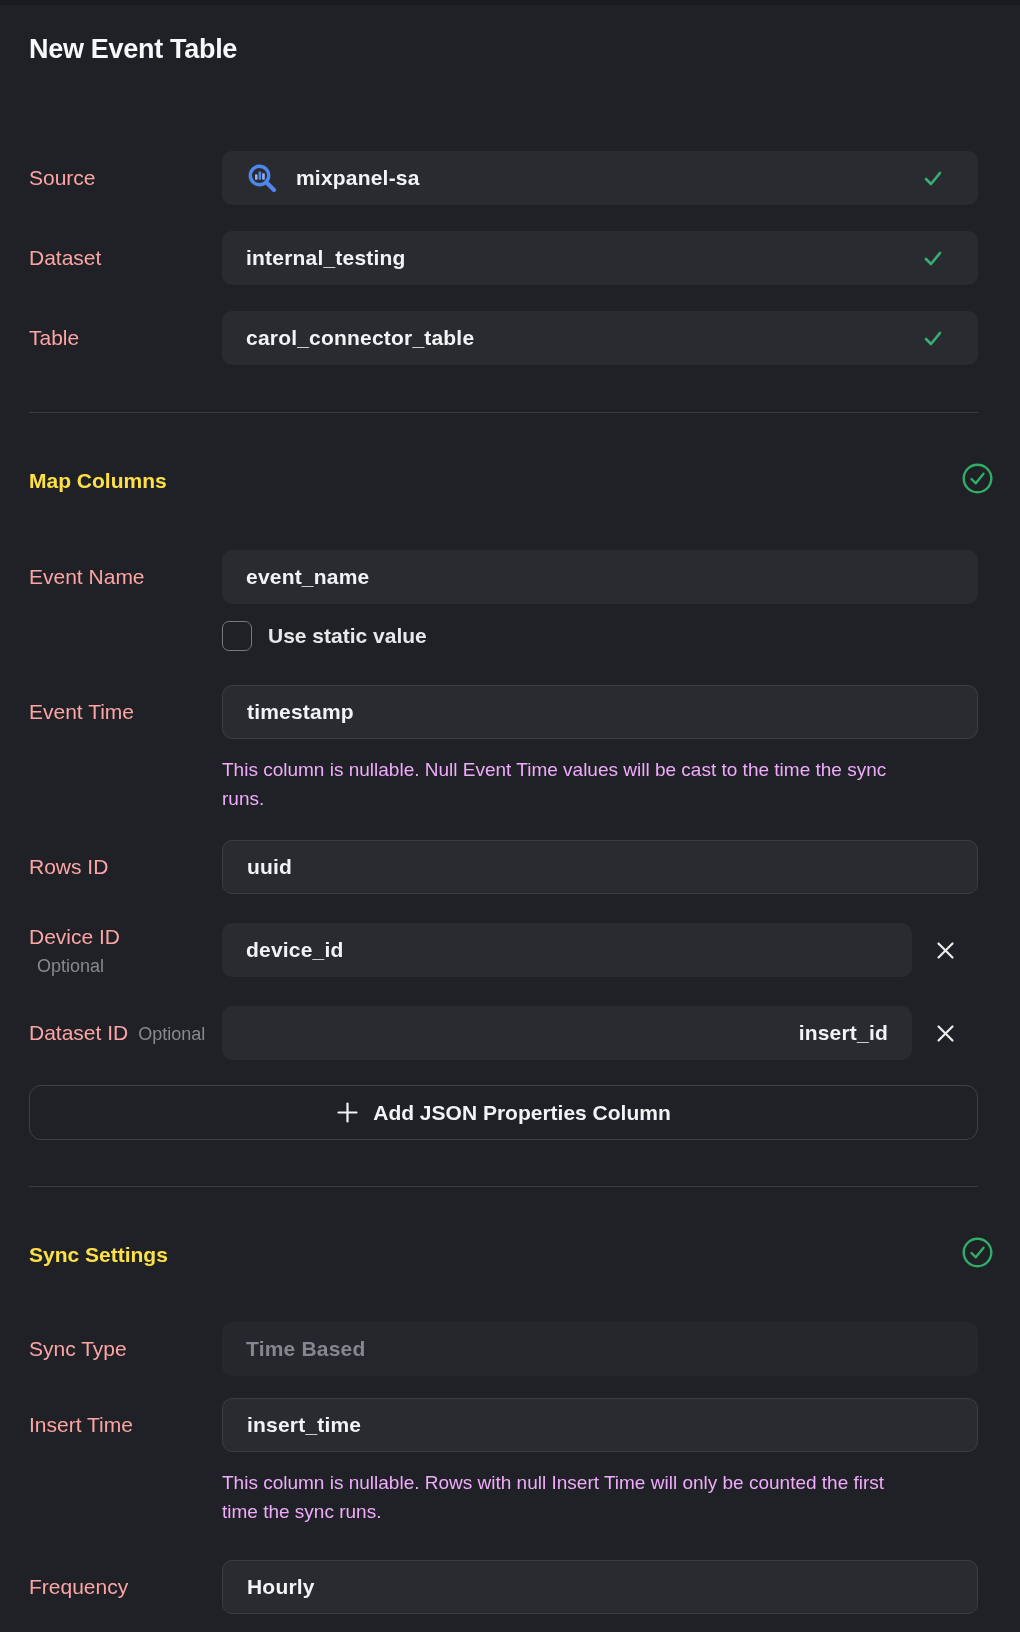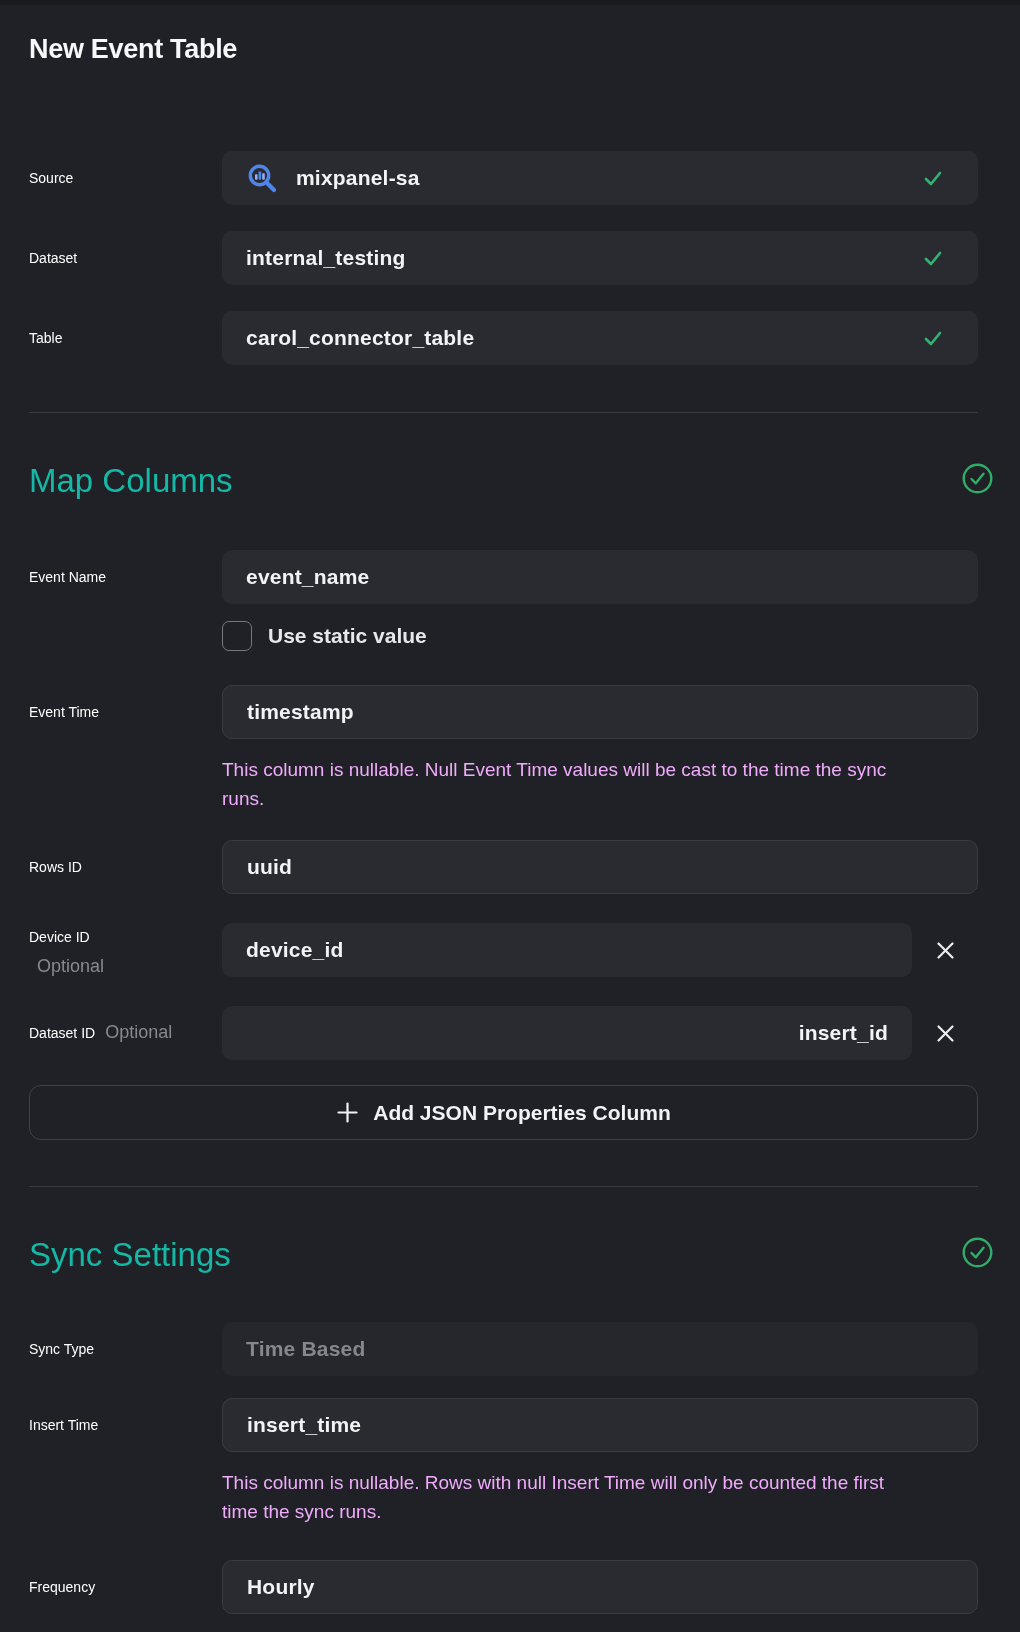--- a/index.html
+++ b/index.html
@@ -31,22 +31,22 @@
   }
   .row .label-cell {
     width: 193px;
     flex: 0 0 193px;
     min-height: 54px;
     display: flex;
     flex-direction: column;
     justify-content: center;
   }
   .label {
-    font-size: 14px;
-    color: #ffffff;
+    font-size: 21px;
+    color: #fca5a5;
     line-height: 26px;
   }
   .optional-note {
     font-size: 18px;
     color: #86898e;
     line-height: 22px;
   }
   .optional-under { margin-top: 5px; padding-left: 8px; }
   .label-inline { display: flex; align-items: baseline; }
   .label-inline .optional-note { margin-left: 10px; }
@@ -90,23 +90,23 @@
     background: #393b3f;
     margin-left: 0;
   }
   .section-head {
     display: flex;
     align-items: center;
     justify-content: space-between;
     margin-right: -15px; 
   }
   .section-title {
-    font-size: 33px;
-    font-weight: normal;
-    color: #14b8a6;
+    font-size: 21px;
+    font-weight: bold;
+    color: #fde047;
     line-height: 28px;
   }
   .warning {
     margin-left: 193px;
     margin-top: 16px;
     max-width: 702px;
     font-size: 19px;
     line-height: 29px;
     color: #f0abfc;
   }

